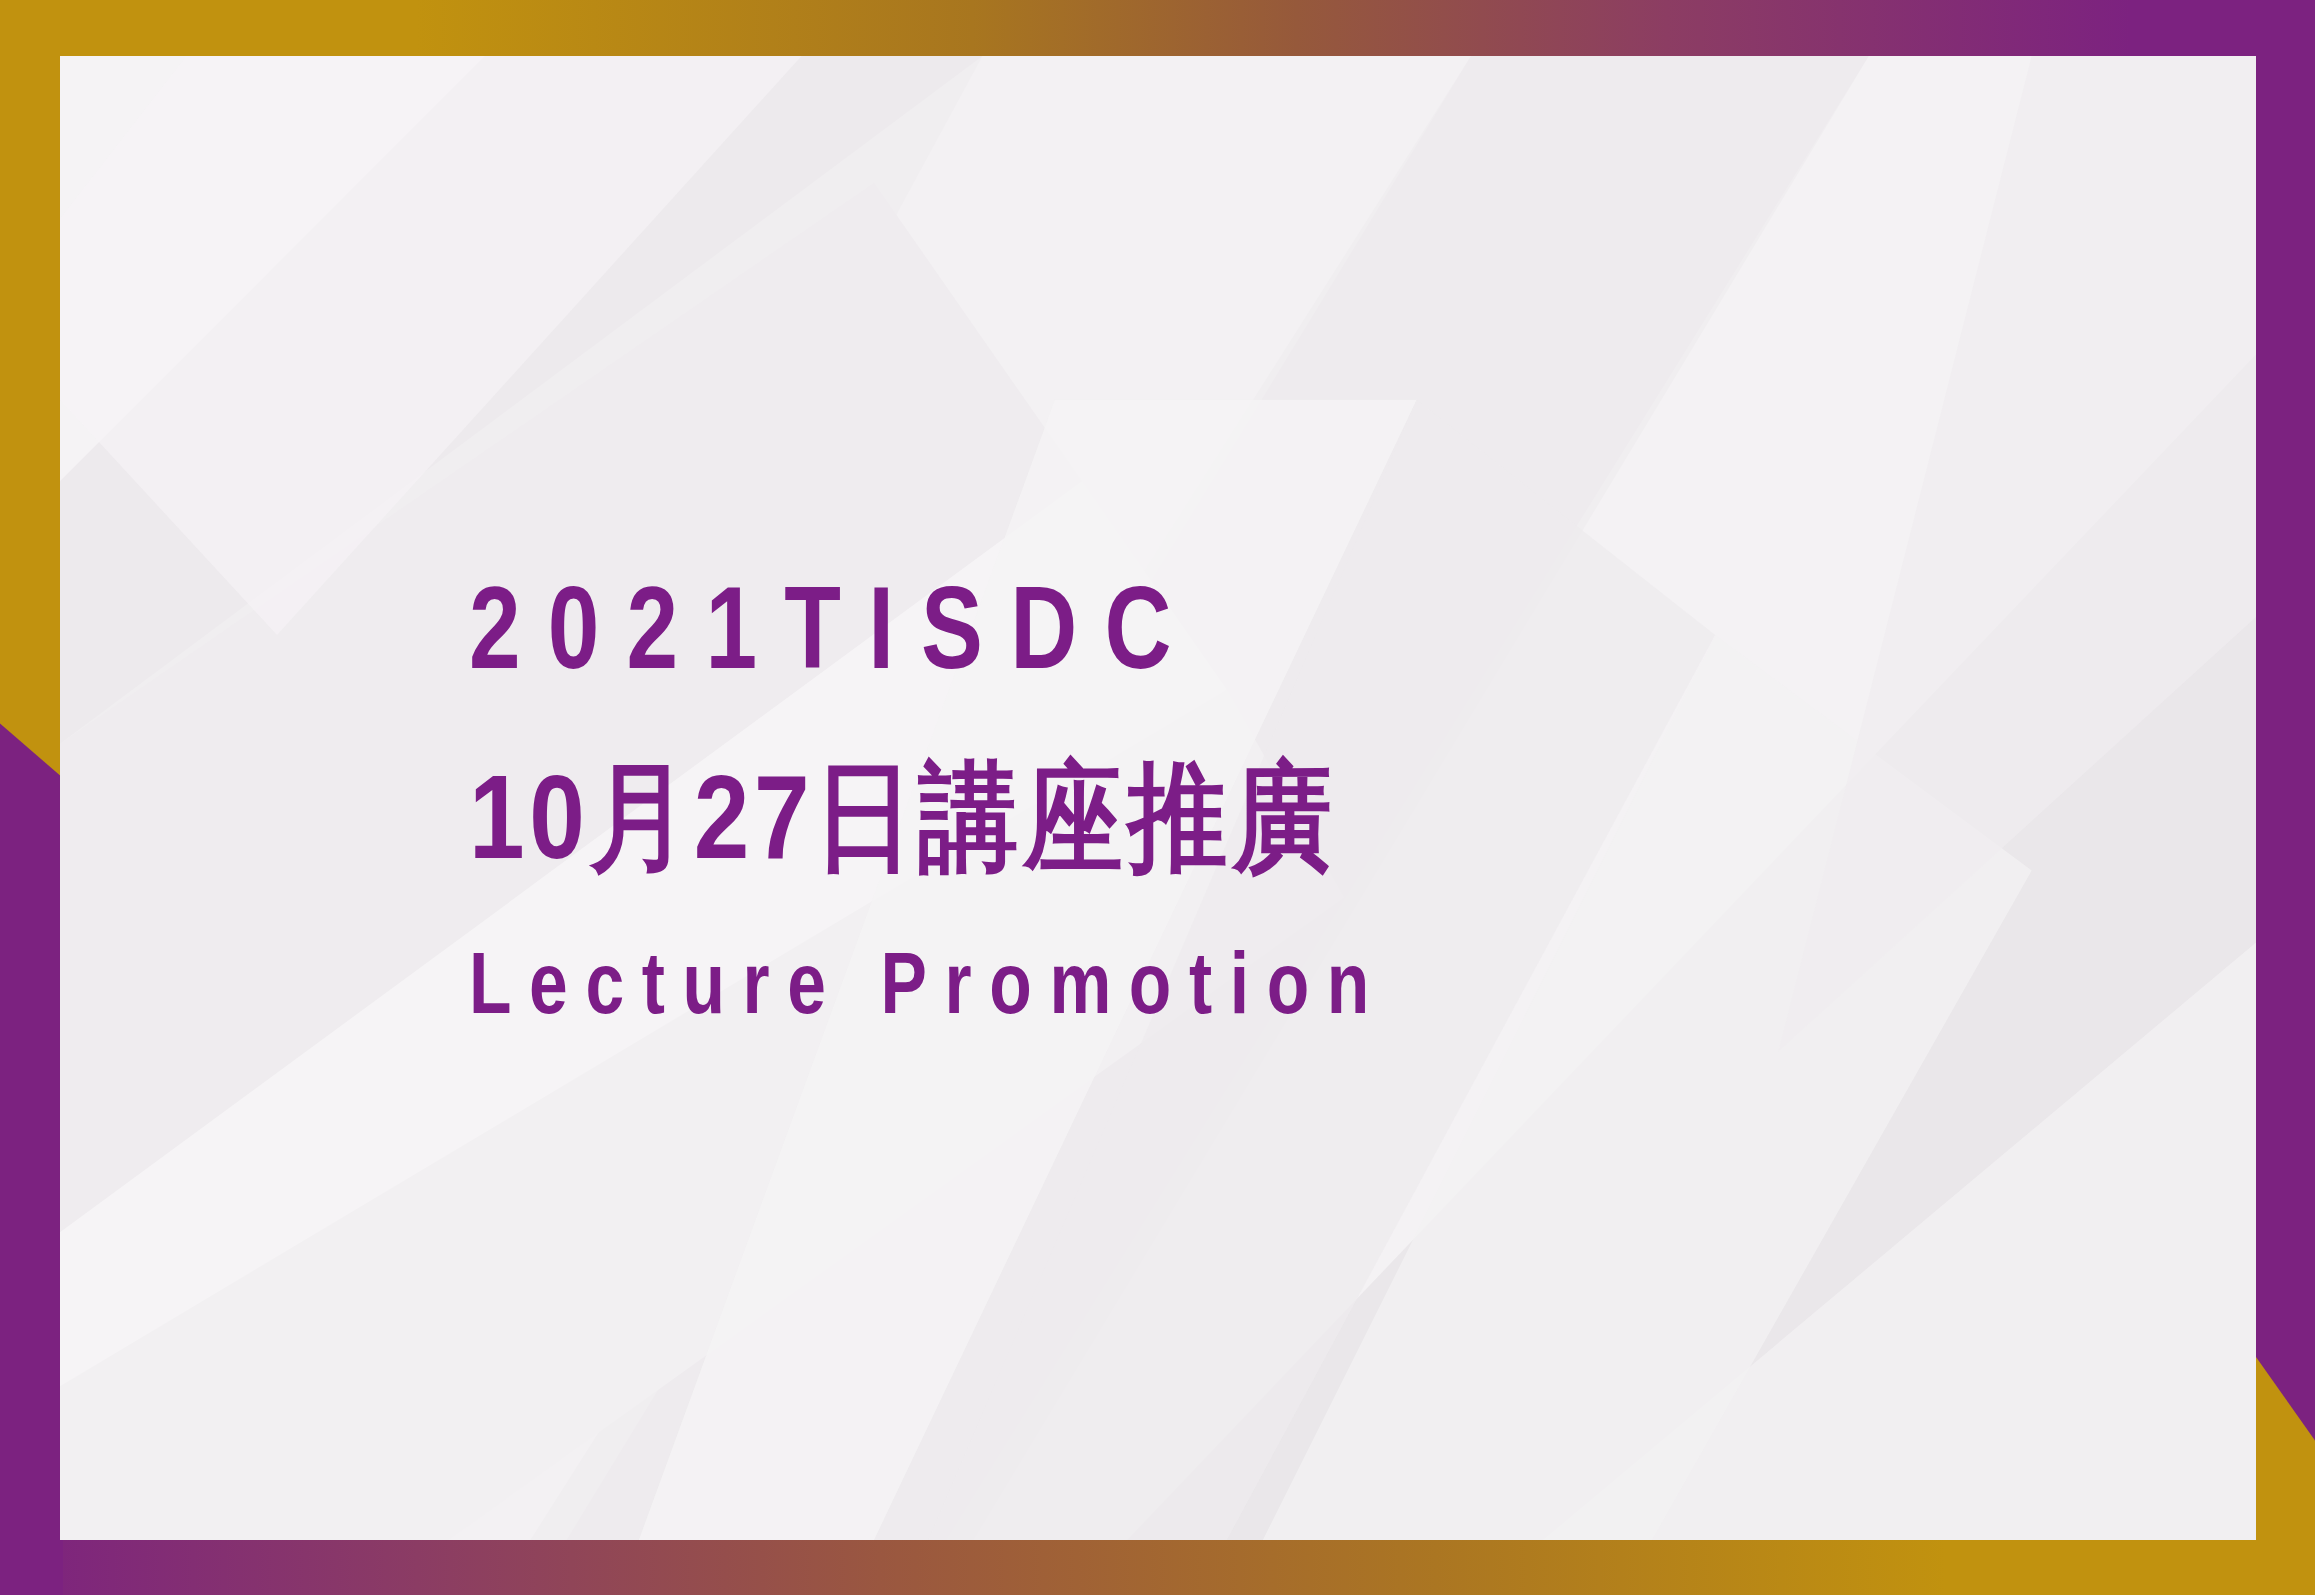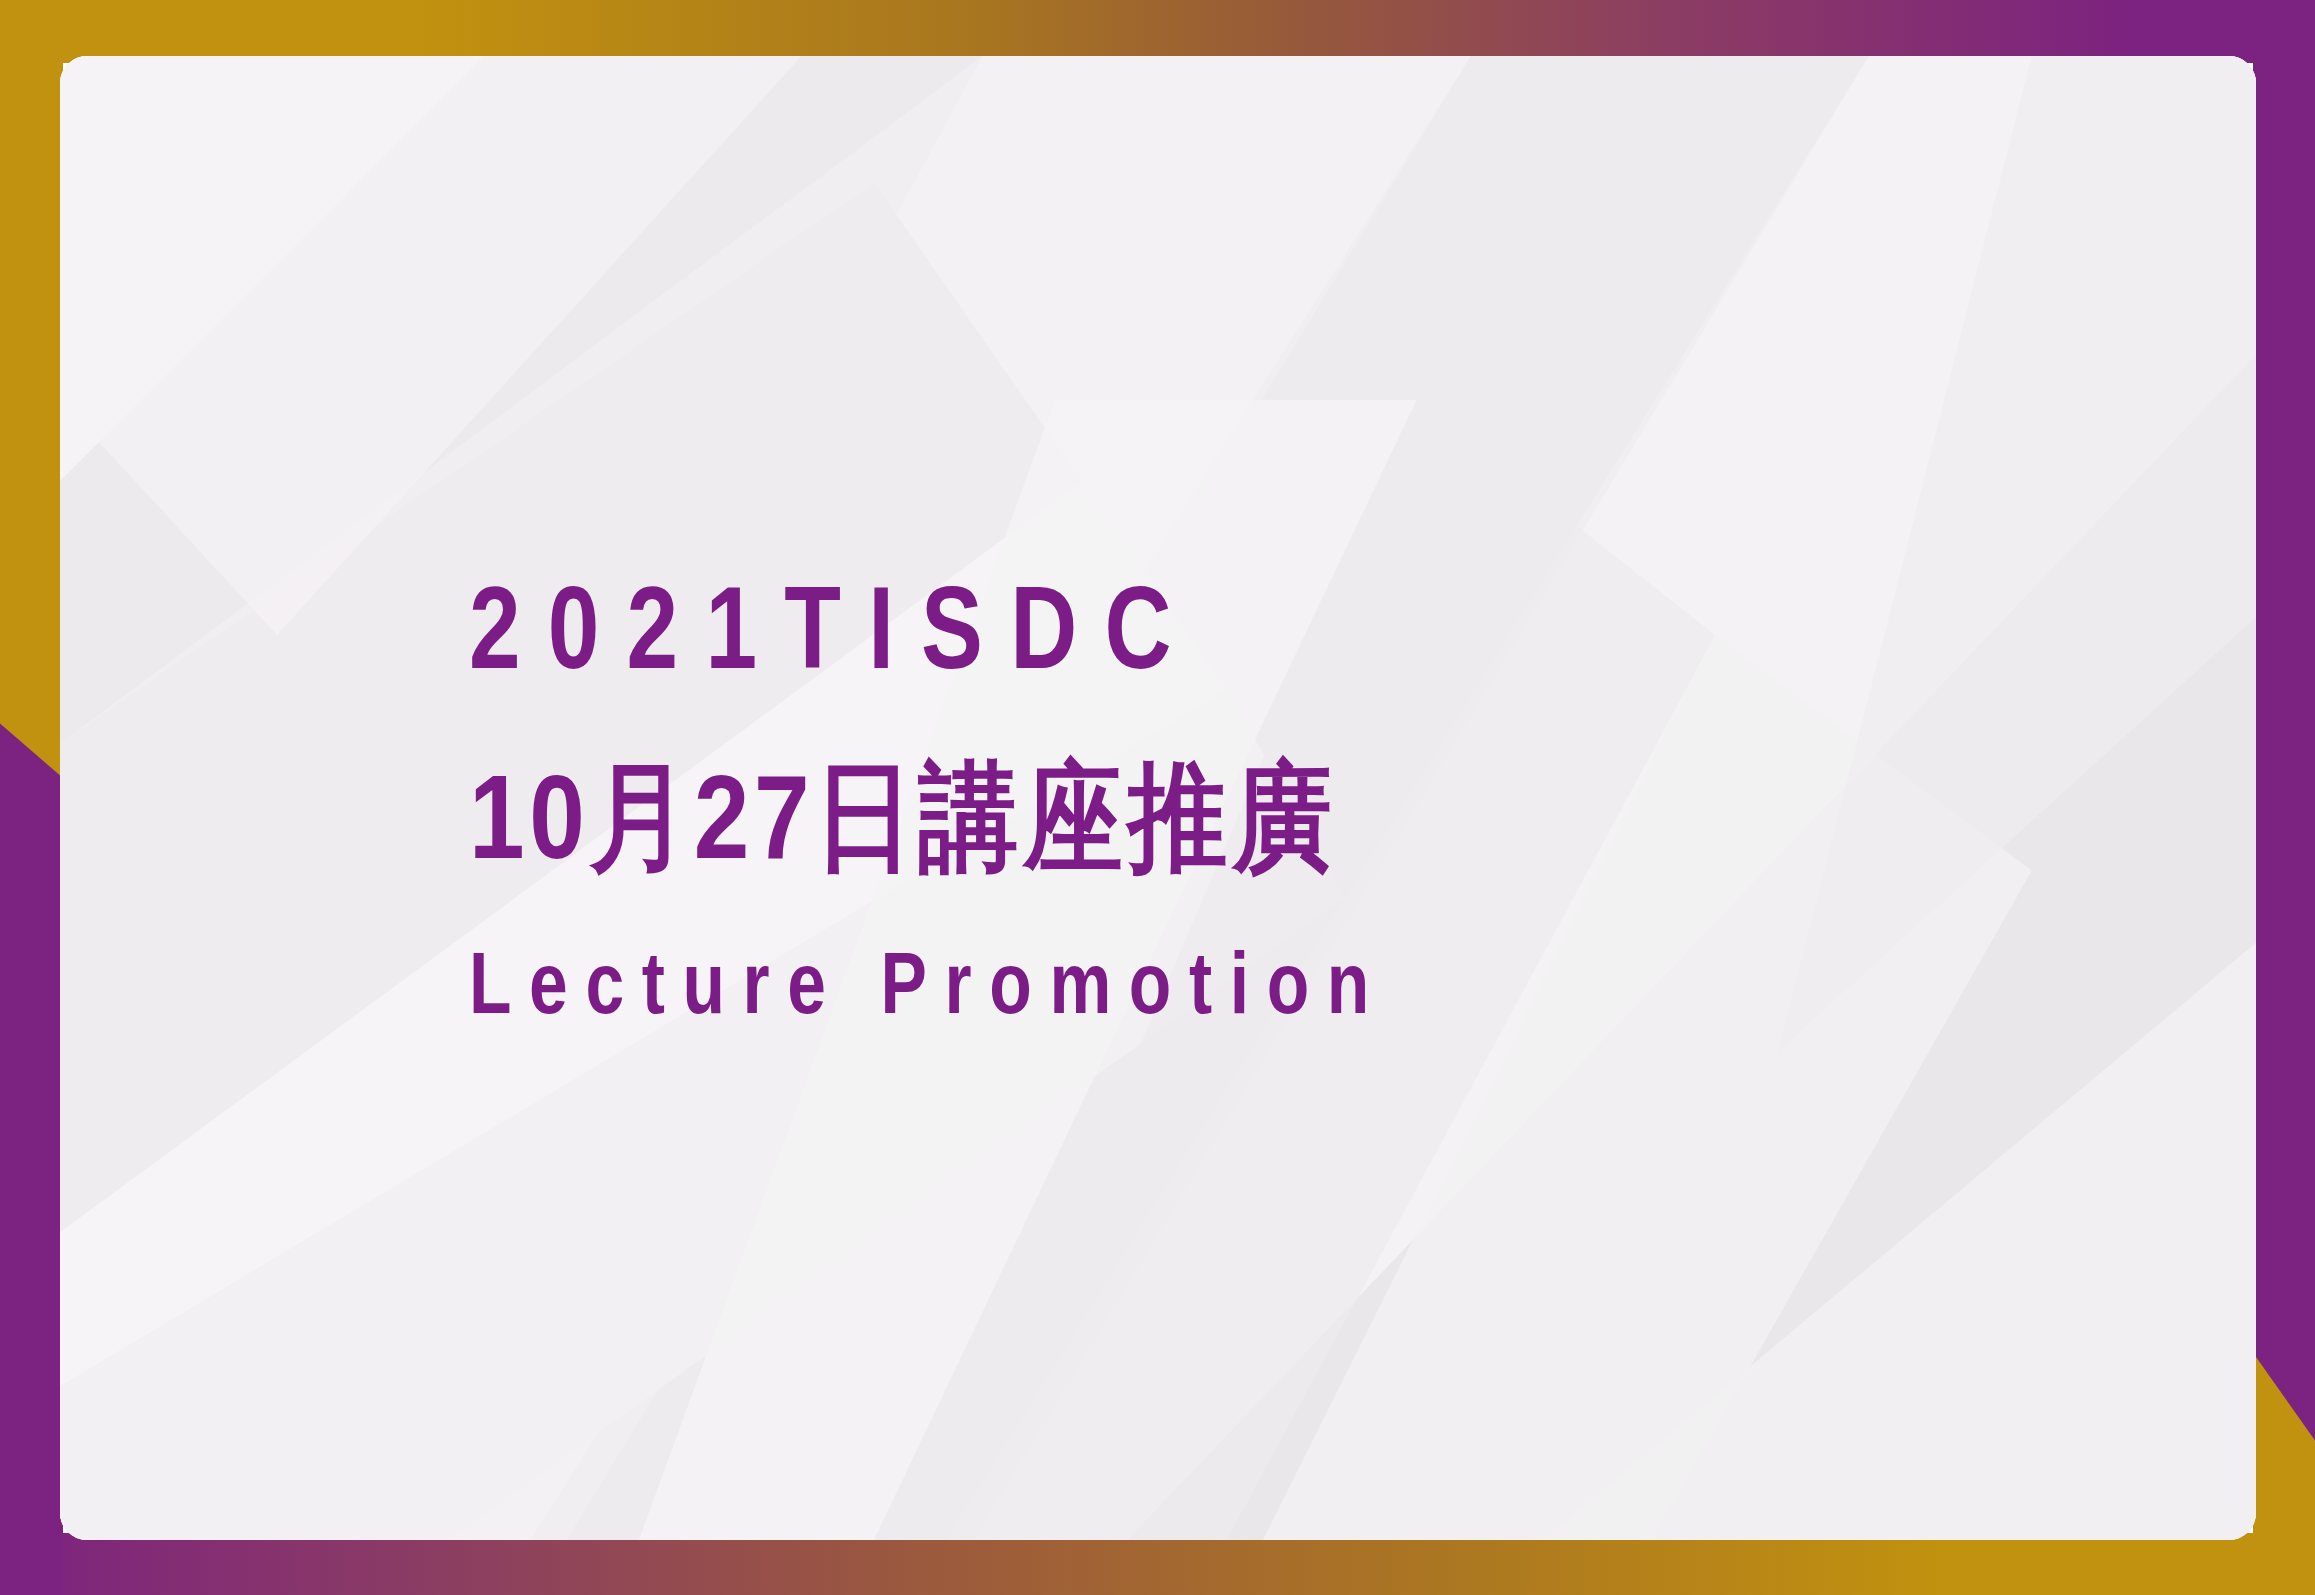--- a/index.html
+++ b/index.html
@@ -71,21 +71,20 @@
 
   
   .panel {
     position: absolute;
     left: 60px;
     top: 56px;
     width: 2196px;
     height: 1484px;
     background: #f0eef0;
     overflow: hidden;
-    border-radius: 27px;
   }
 
   
   .shards {
     position: absolute;
     inset: 0;
     width: 100%;
     height: 100%;
     display: block;
   }

